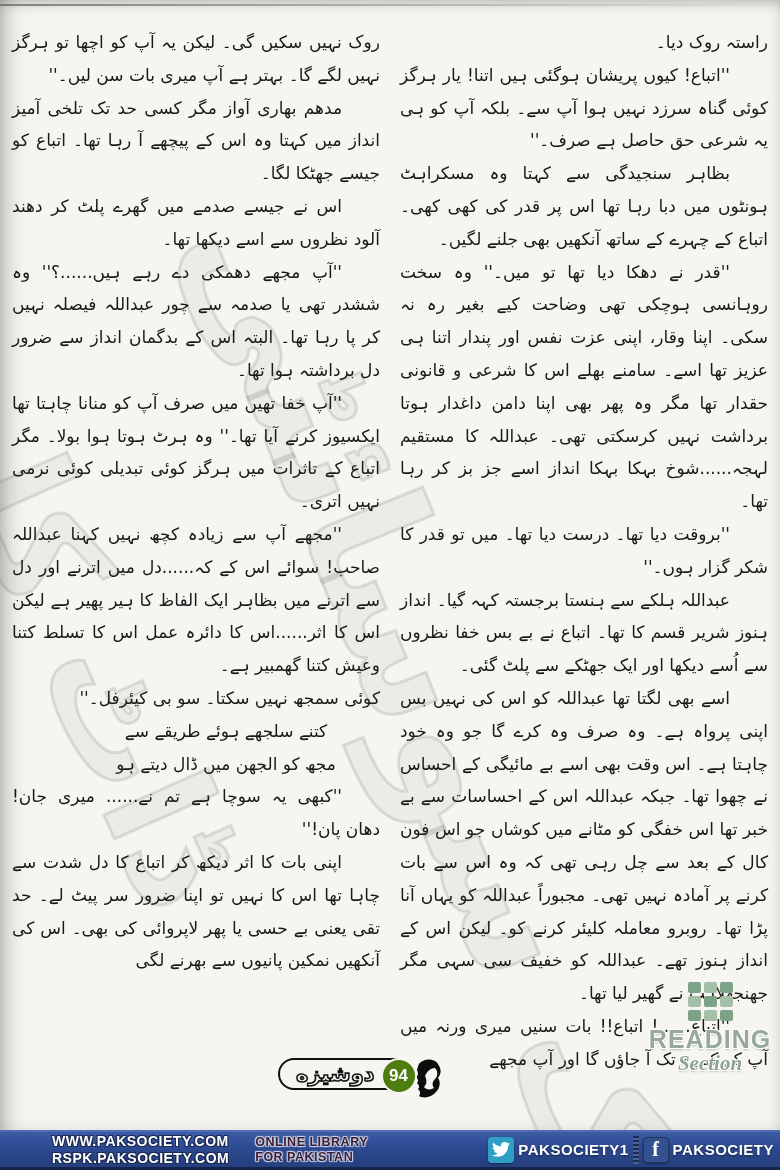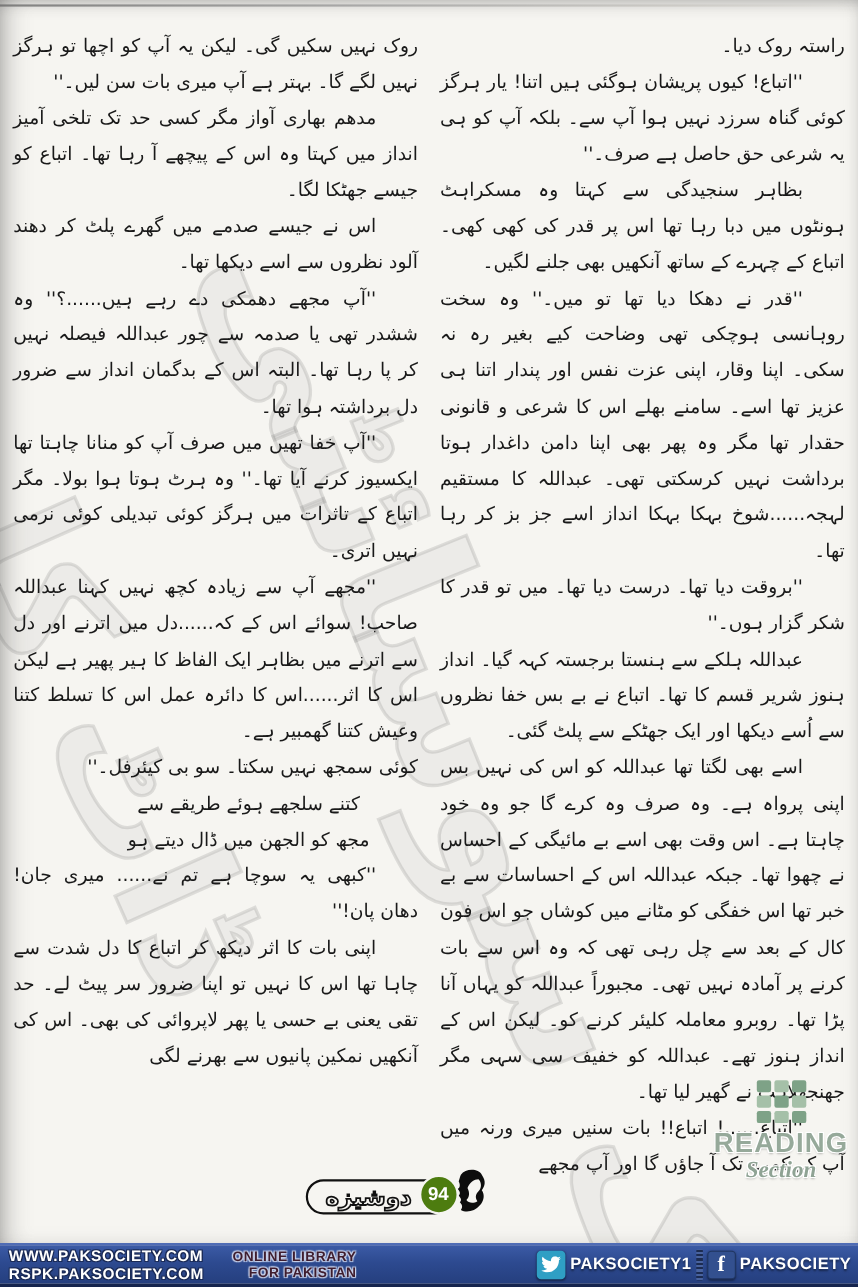--- a/index.html
+++ b/index.html
@@ -44,21 +44,21 @@
     text-align:justify; text-align-last:right;
     direction:rtl;
   }
   .para.normal { text-indent:38px; }
   .para.continuation { text-indent:0; }
   .para.verse { text-align:center; text-align-last:center; text-indent:0; padding-left:60px; }
 
   
   .emblem {
     position:absolute; left:278px; top:1058px; height:46px; z-index:3;
-    display:flex; align-items:flex-end; direction:ltr;
+    display:flex; align-items:flex-start; direction:ltr;
   }
   .emblem-pill {
     height:32px; border:2.5px solid #101010; border-radius:18px;
     background:#f6f5f1; display:flex; align-items:center;
     padding:0 34px 0 16px; margin-right:-30px;
   }
   .emblem-title {
     font-size:21px; font-weight:bold; color:#f6f5f1;
     -webkit-text-stroke:1.6px #101010; letter-spacing:1px;
   }
@@ -90,27 +90,28 @@
     text-shadow:-1px -1px 0 #fff,1px -1px 0 #fff,-1px 1px 0 #fff,1px 1px 0 #fff,0 2px 2px rgba(0,0,0,.25);
   }
 
   
   .footer {
     position:absolute; left:0; bottom:0; width:780px; height:40px; z-index:4;
     background:linear-gradient(180deg,#3c5ba6 0%,#2d4a90 45%,#253f7e 100%);
     border-top:2px solid #4f6cb5; border-bottom:3px solid #15244d;
     display:flex; align-items:center;
     font-family:"Liberation Sans",sans-serif;
+    padding-left:44px;
   }
   .footer-sites { margin-left:8px; line-height:1.15; }
   .footer-sites div {
     font-size:14px; font-weight:bold; color:#ffffff; letter-spacing:.5px;
     text-shadow:-1px -1px 0 #1a2a55,1px -1px 0 #1a2a55,-1px 1px 0 #1a2a55,1px 1px 0 #1a2a55;
   }
-  .footer-tagline { margin-left:26px; line-height:1.2; text-align:right; }
+  .footer-tagline { margin-left:26px; line-height:1.2; text-align:left; }
   .footer-tagline div {
     font-size:12.5px; font-weight:bold; color:#3f1d2e; letter-spacing:.5px;
     text-shadow:-1px -1px 1px #c9d2ea,1px -1px 1px #c9d2ea,-1px 1px 1px #c9d2ea,1px 1px 1px #c9d2ea;
   }
   .footer-social { margin-left:auto; margin-right:6px; display:flex; align-items:center; gap:4px; }
   .social-label {
     font-size:15px; font-weight:bold; color:#ffffff; letter-spacing:.5px;
     text-shadow:0 1px 2px rgba(0,0,0,.5);
   }
   .icon-box { width:26px; height:26px; border-radius:4px; display:flex; align-items:center; justify-content:center; }

